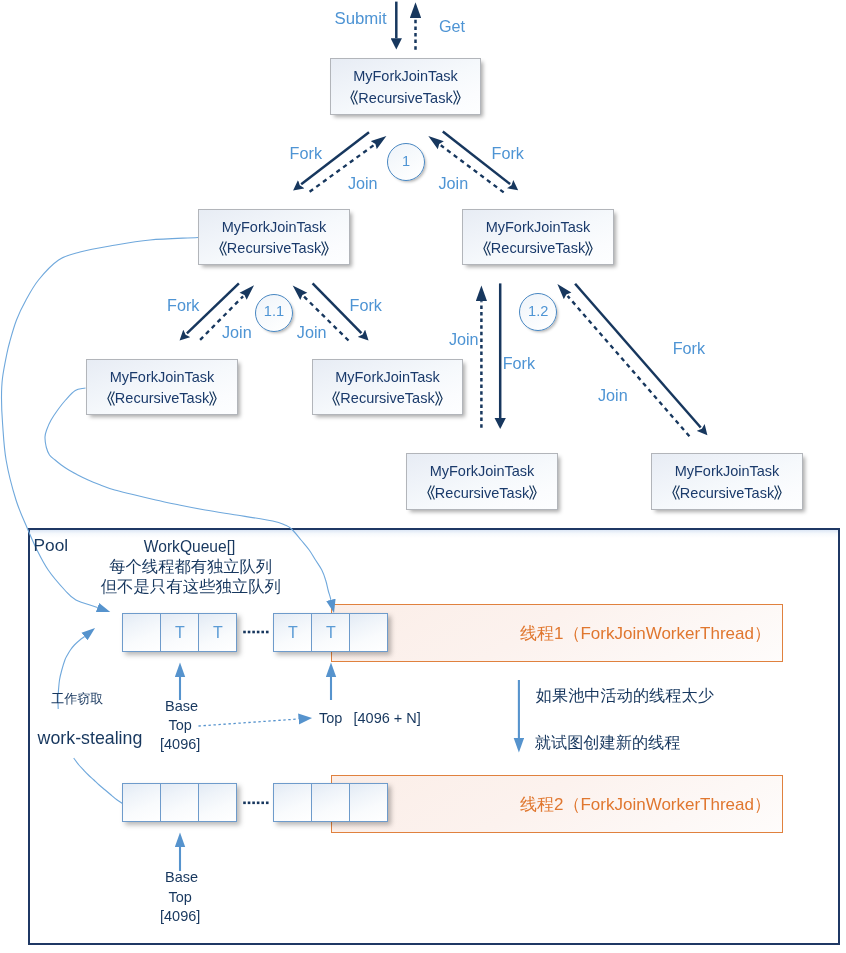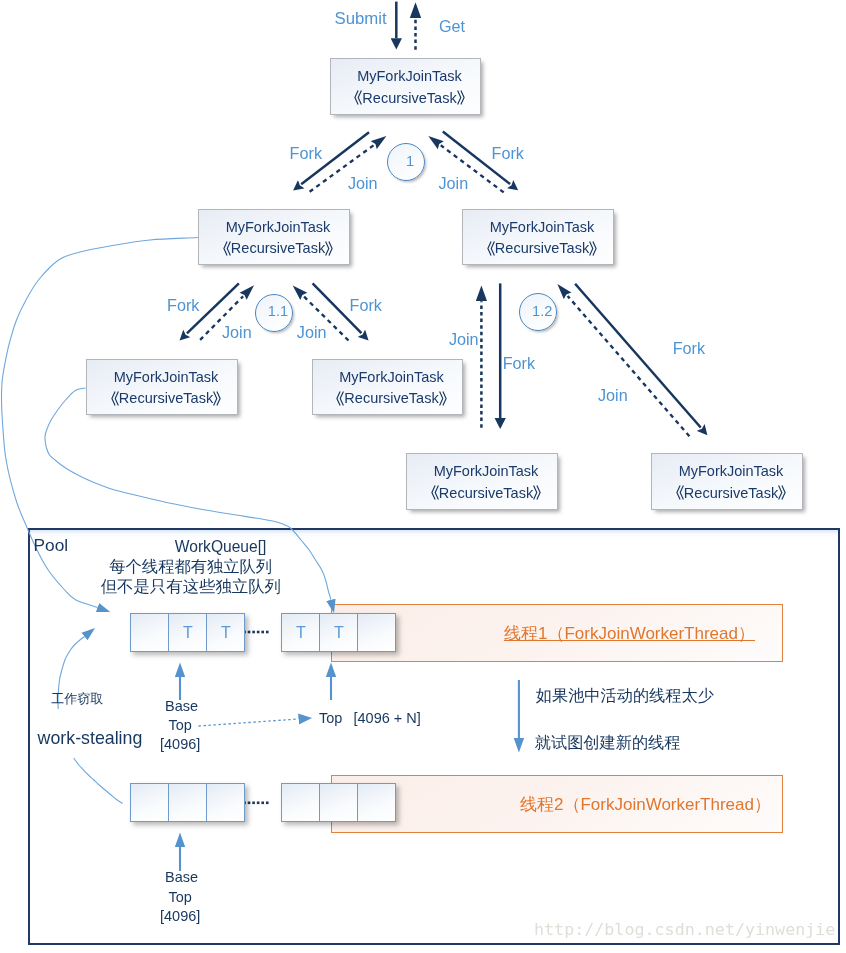--- a/index.html
+++ b/index.html
@@ -2,21 +2,21 @@
 <html><head>
 <meta charset="utf-8">
 <title>ForkJoinPool Diagram</title>
 <style>
   html,body{margin:0;padding:0;background:#ffffff;}
   body{width:846px;height:953px;overflow:hidden;font-family:"Liberation Sans",sans-serif;}
   #canvas{position:relative;width:846px;height:953px;background:#fff;}
   #canvas svg.layer{position:absolute;left:0;top:0;width:846px;height:953px;pointer-events:none;z-index:5;}
   #canvas .threadbox,#canvas .poolbox{z-index:1;}
   #canvas .threadlabel{z-index:2;}
-  #canvas .tbox,#canvas .circ,#canvas .cellgroup{z-index:6;padding-left:8px;}
+  #canvas .tbox,#canvas .circ,#canvas .cellgroup{z-index:6;}
   #canvas .lbl,#canvas .wm{z-index:7;}
 
   .tbox{position:absolute;box-sizing:border-box;
         background:linear-gradient(160deg,#e7ecf4 0%,#eef2f8 25%,#f6f9fc 55%,#fbfcfe 80%,#fdfeff 100%);
         border:1.4px solid #b2b5ba;box-shadow:3px 3px 4px -1px rgba(0,0,0,0.33);
         display:flex;flex-direction:column;align-items:center;justify-content:center;padding-top:2px;}
   .tbox .t1{font-family:"Liberation Sans",sans-serif;font-size:14.5px;color:#1A3A6B;line-height:21.5px;white-space:nowrap;}
   .tbox .t2{font-family:"Liberation Sans",sans-serif;font-size:14.5px;color:#1A3A6B;line-height:21.5px;white-space:nowrap;}
   .tbox .t2 .gq{display:inline-block;width:8px;height:15px;vertical-align:-2.6px;overflow:hidden;}
   .tbox .t2 .gq svg{display:block;}
@@ -64,21 +64,21 @@
     <path d="M85.5,388.0 C82.1,388.8 78.6,388.5 75.3,390.5 C72.0,392.5 68.5,396.8 65.6,400.0 C62.7,403.2 60.1,406.7 57.7,410.0 C55.3,413.3 53.0,416.7 51.1,420.0 C49.2,423.3 47.6,427.2 46.6,430.0 C45.6,432.8 45.1,434.2 45.0,437.0 C44.9,439.8 45.5,444.0 46.2,447.0 C47.0,450.0 48.0,452.8 49.5,455.0 C51.0,457.2 53.1,458.3 55.1,460.0 C57.1,461.7 59.0,463.3 61.3,465.0 C63.6,466.7 66.0,468.3 68.8,470.0 C71.5,471.7 74.6,473.3 77.8,475.0 C81.0,476.7 84.4,478.3 88.2,480.0 C92.0,481.7 96.1,483.3 100.5,485.0 C104.9,486.7 109.0,488.3 114.7,490.0 C120.5,491.7 128.2,493.3 135.0,495.0 C141.8,496.7 148.4,498.3 155.8,500.0 C163.2,501.7 171.0,503.3 179.2,505.0 C187.4,506.7 195.7,508.3 205.2,510.0 C214.7,511.7 225.2,513.2 236.4,515.0 C247.7,516.8 264.6,519.3 272.7,521.0 C280.8,522.7 281.9,523.7 285.0,525.0 C288.1,526.3 288.9,526.5 291.6,529.0 C294.3,531.5 298.1,536.5 301.0,540.0 C303.9,543.5 306.8,546.7 309.2,550.0 C311.6,553.3 313.4,556.7 315.5,560.0 C317.6,563.3 320.1,566.7 321.8,570.0 C323.5,573.3 324.6,576.7 325.6,580.0 C326.7,583.3 327.3,586.7 328.1,590.0 C328.9,593.3 330.0,596.0 330.9,599.8" fill="none" stroke="#6FA8DC" stroke-width="1.1" marker-end="url(#bhs)"></path>
 
     <path d="M73.7,758.0 C75.4,760.3 77.2,763.0 78.9,765.0 C80.6,767.0 82.0,768.3 83.6,770.0 C85.2,771.7 86.7,773.3 88.4,775.0 C90.1,776.7 92.1,778.3 93.9,780.0 C95.7,781.7 97.3,783.3 99.2,785.0 C101.1,786.7 103.2,788.3 105.2,790.0 C107.2,791.7 109.1,793.3 111.1,795.0 C113.1,796.7 115.3,798.6 117.2,800.0 C119.1,801.4 120.7,802.3 122.5,803.5" fill="none" stroke="#6FA8DC" stroke-width="1.1"></path>
     <path d="M58.2,709.0 C58.1,706.0 58.0,703.2 58.0,700.0 C58.0,696.8 58.2,693.3 58.5,690.0 C58.8,686.7 59.0,683.3 59.5,680.0 C60.0,676.7 60.9,673.3 61.8,670.0 C62.7,666.7 64.0,662.5 64.9,660.0 C65.8,657.5 66.5,656.7 67.4,655.0 C68.3,653.3 69.2,651.7 70.4,650.0 C71.6,648.3 72.8,646.7 74.4,645.0 C76.0,643.3 78.2,641.4 79.9,640.0 C81.6,638.6 83.0,637.7 84.5,636.5" fill="none" stroke="#6FA8DC" stroke-width="1.1" marker-end="url(#bhs)"></path>
   </svg>
 
   <div class="poolbox" style="left:28px;top:528px;width:812px;height:417px;"></div>
 
   <div class="threadbox" style="left:331px;top:604px;width:452px;height:58px;"></div>
   <div class="threadbox" style="left:331px;top:775px;width:452px;height:58px;"></div>
-  <div class="threadlabel" style="left:504px;top:625px;text-decoration:underline;">线程1（ForkJoinWorkerThread）</div>
+  <div class="threadlabel" style="left:520px;top:625px;">线程1（ForkJoinWorkerThread）</div>
   <div class="threadlabel" style="left:520px;top:796px;">线程2（ForkJoinWorkerThread）</div>
 
   <svg class="layer" viewBox="0 0 846 953">
     <defs>
       <marker id="nh" markerUnits="userSpaceOnUse" markerWidth="11" markerHeight="11" refX="0" refY="5.4" orient="auto">
         <path d="M10.2,5.4 L0,0.2 L1.8,5.4 L0,10.6 Z" fill="#17375E"></path>
       </marker>
       <marker id="nhd" markerUnits="userSpaceOnUse" markerWidth="16" markerHeight="11" refX="0" refY="5.4" orient="auto">
         <path d="M15.6,5.4 L0,0.4 L2.0,5.4 L0,10.4 Z" fill="#17375E"></path>
       </marker>
@@ -242,21 +242,21 @@
   <div class="lbl" style="left:222px;top:324px;">Join</div>
   <div class="lbl" style="left:349.5px;top:296.8px;">Fork</div>
   <div class="lbl" style="left:296.8px;top:324px;">Join</div>
 
   <div class="lbl" style="left:448.9px;top:331.2px;">Join</div>
   <div class="lbl" style="left:502.7px;top:355.2px;">Fork</div>
   <div class="lbl" style="left:672.7px;top:340.4px;">Fork</div>
   <div class="lbl" style="left:598px;top:387.4px;">Join</div>
 
   <div class="lbl navy" style="left:33.6px;top:537.4px;font-size:17.3px;">Pool</div>
-  <div class="lbl navy" style="left:143.8px;top:538.5px;font-size:15.6px;margin-left:31px;">WorkQueue[]</div>
+  <div class="lbl navy" style="left:143.8px;top:538.5px;font-size:15.6px;">WorkQueue[]</div>
   <div class="lbl navy" style="left:109.3px;top:558.2px;font-size:16.3px;">每个线程都有独立队列</div>
   <div class="lbl navy" style="left:100.7px;top:577.8px;font-size:16.4px;">但不是只有这些独立队列</div>
 
   <div class="cellgroup" style="left:122.3px;top:613.3px;">
     <div class="tcell" style="width:39px;height:39px;"></div>
     <div class="tcell" style="width:39px;height:39px;">T</div>
     <div class="tcell" style="width:39px;height:39px;">T</div>
   </div>
   <div class="cellgroup" style="left:273.3px;top:613.3px;">
     <div class="tcell" style="width:39px;height:39px;">T</div>
@@ -285,14 +285,13 @@
   <div class="lbl navy" style="left:37.6px;top:730px;font-size:17.8px;">work-stealing</div>
   <div class="lbl navy" style="left:51.3px;top:692px;font-size:13px;">工作窃取</div>
 
   <div class="lbl navy" style="left:165px;top:869.8px;font-size:14.5px;">Base</div>
   <div class="lbl navy" style="left:168.5px;top:889.7px;font-size:14.5px;">Top</div>
   <div class="lbl navy" style="left:160px;top:908.7px;font-size:14.5px;">[4096]</div>
 
   <div class="lbl navy" style="left:535.8px;top:687.4px;font-size:16.2px;">如果池中活动的线程太少</div>
   <div class="lbl navy" style="left:534.8px;top:734.2px;font-size:16.2px;">就试图创建新的线程</div>
 
-  <div class="wm" style="left:534px;top:921px;">http://blog.csdn.net/yinwenjie</div>
 </div>
 
 </body></html>

